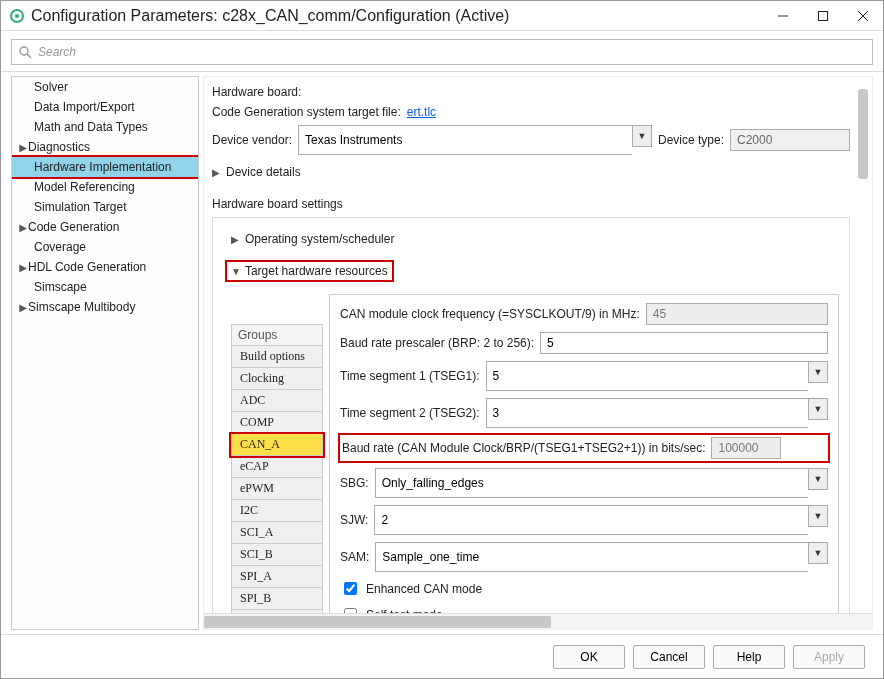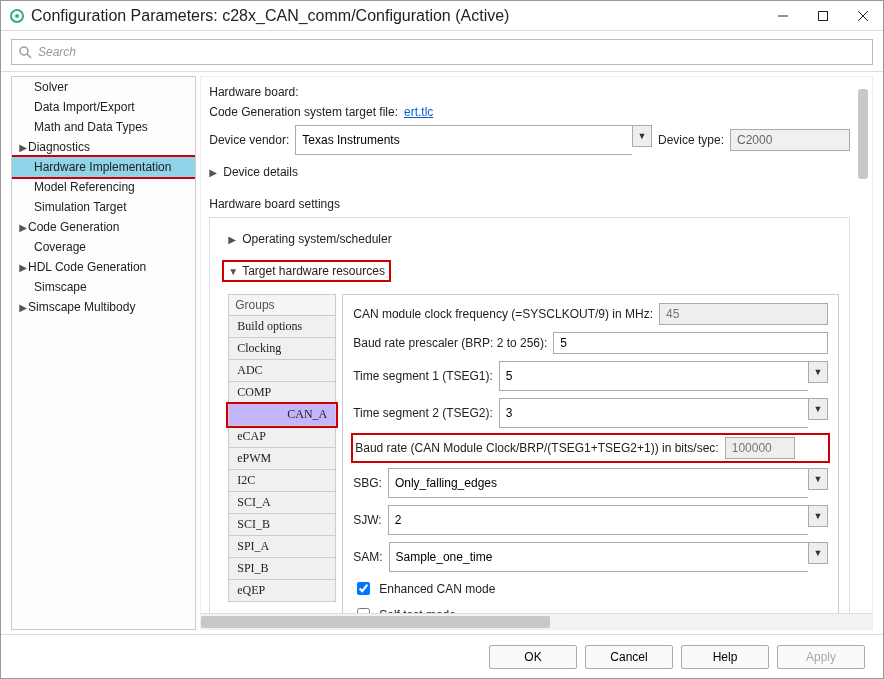--- a/index.html
+++ b/index.html
@@ -24,36 +24,36 @@
   .formrow label { white-space:nowrap; }
   input.textin, .sel { border:1px solid #aaa; height:22px; padding:2px 6px; font-family:inherit; font-size:12px; }
   input.textin[readonly], .sel.ro { background:#f0f0f0; color:#666; }
   a.link { color:#0b5cd6; text-decoration:underline; cursor:pointer; }
   .expander { font-size:12px; padding:4px 0; cursor:pointer; display:flex; align-items:center; gap:4px; }
   .expander .arrow { font-size:10px; color:#555; width:10px; display:inline-block; }
   .sectiontitle { margin-top:14px; margin-bottom:6px; }
   .subpanel { border:1px solid #ddd; padding:10px 10px 4px 18px; margin-top:4px; }
   .redbox { border:2px solid #c00; display:inline-flex; align-items:center; padding:2px 4px; margin-left:-6px; }
   .groups-area { display:flex; gap:6px; }
-  .groups-col { width:108px; border-top:1px solid #ccc; }
+  .groups-col { width:92px; border-top:1px solid #ccc;margin-top:30px; }
   .groups-col .ghdr { background:#f5f5f5; border:1px solid #ccc; border-top:none; padding:3px 6px; color:#555; }
   .gitem { border:1px solid #ccc; border-top:none; padding:3px 8px; background:#f0f0f0;font-family:Liberation Serif, serif; }
-  .gitem.selected { background:#c4b5fd; outline:2px solid #c00; position:relative; z-index:2;text-align:right; }
+  .gitem.selected { background:#fde047; outline:2px solid #c00; position:relative; z-index:2; }
   .params-col { flex:1; border:1px solid #ccc; padding:8px 10px; }
   .prow { display:flex; align-items:center; gap:6px; margin-bottom:7px; }
   .prow label { white-space:nowrap; }
   .prow .pinput { flex:1; min-width:40px; }
   .dd { display:flex; flex:1; }
   .dd input { flex:1; border:1px solid #aaa; height:22px; padding:14px 6px; font-family:inherit; font-size:12px; border-right:none; }
   .dd .arrowbtn { width:20px; height:22px; border:1px solid #aaa; background:#eee; display:flex; justify-content:center; align-items:center; font-size:9px; color:#333; }
   .prow input.ro { background:#eee; color:#777; }
   .prow.highlight { border:2px solid #c00; padding:2px; margin:-2px -2px 5px -2px; }
   .cbrow { display:flex; align-items:center; gap:6px; margin-bottom:7px; }
   .footer { height:44px; border-top:1px solid #ddd; display:flex; justify-content:flex-end; align-items:center; gap:8px; padding-right:18px; }
-  .footer button { width:88px; height:24px; border:1px solid #aaa; background:#fafafa; border-radius:2px; font-family:inherit; font-size:12px; }
+  .footer button { width:72px; height:24px; border:1px solid #aaa; background:#fafafa; border-radius:2px; font-family:inherit; font-size:12px; }
   .footer button:disabled { color:#aaa; }
   .hscroll { height:16px; border-top:1px solid #ddd; background:#f3f3f3; position:relative; }
   .hscroll .thumb { position:absolute; left:0; top:2px; height:12px; width:52%; background:#c8c8c8; border-radius:2px; }
   .vscrollfake { position:absolute; right:4px; top:8px; bottom:8px; width:10px; }
   .vscrollfake .vthumb { position:absolute; top:4px; width:10px; height:90px; background:#c8c8c8; border-radius:3px; }
 </style>
 </head>
 <body>
 
 <div class="window">

